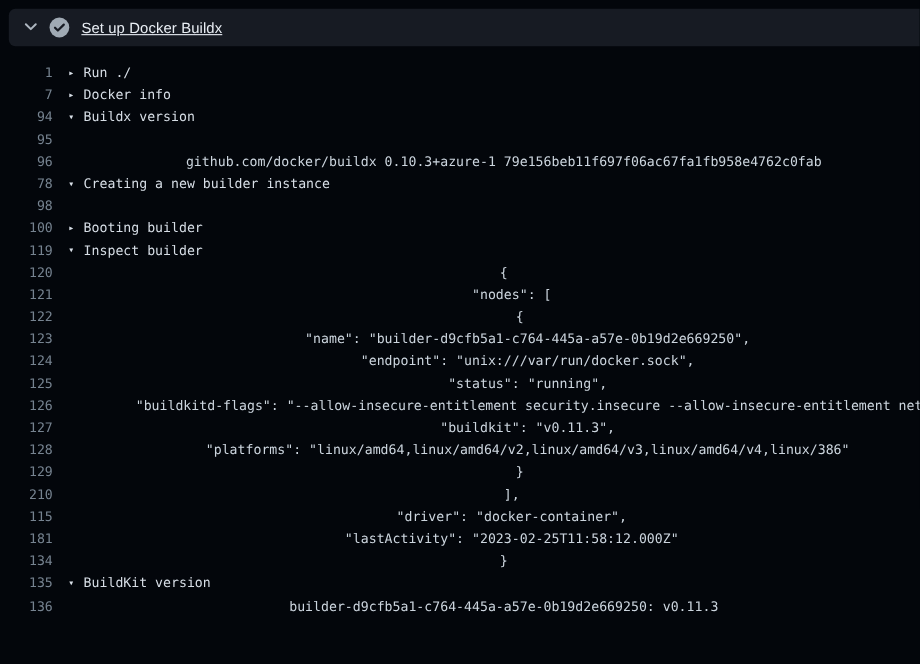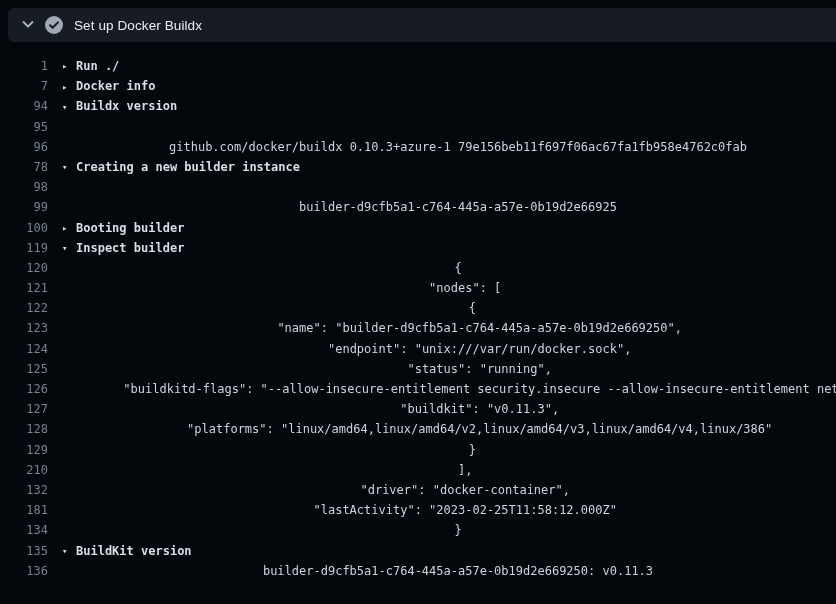--- a/index.html
+++ b/index.html
@@ -23,35 +23,36 @@
   }
   .status-circle{
     width:20px;height:20px;margin-left:4px;flex:none;
     display:flex;align-items:center;justify-content:center;
   }
   .step-title{
     margin-left:10px;
     font-family:"Liberation Sans","DejaVu Sans",sans-serif;
     font-size:13.5px;color:var(--title,#e9eef4);
     letter-spacing:.1px;
+    text-decoration:underline;
   }
   
   .log{
     position:absolute;left:0;top:56px;right:0;
     font-size:12px;line-height:20.2px;
   }
   .row{display:flex;height:20.2px;white-space:pre;}
   .num{
     width:48px;flex:none;text-align:right;
     color:var(--num,#768390);cursor:pointer;user-select:none;
   }
   .content{margin-left:14px;flex:1;overflow:hidden;}
   .content.output{padding-left:18px;color:var(--text,#ccd5de);text-align:center;}
   .content.command{padding-left:18px;color:var(--accent,#2f81f7);font-weight:bold;margin-top:20px;}
-  .content.group{color:var(--label,#d7dee6);cursor:pointer;font-weight:bold;}
+  .content.group{color:var(--label,#d7dee6);cursor:pointer;}
   .arrow{
     display:inline-block;width:14px;font-size:9px;
     color:var(--label,#c6cdd5);vertical-align:middle;
   }
 </style>
 </head>
 <body>
 
 <div class="step-header">
   <button class="chev-btn">
@@ -71,32 +72,31 @@
 </div>
 
 <div class="log">
     <div class="row"><span class="num">1</span><span class="content group"><span class="arrow">▸</span><span>Run ./</span></span></div>
     <div class="row"><span class="num">7</span><span class="content group"><span class="arrow">▸</span><span>Docker info</span></span></div>
     <div class="row"><span class="num">94</span><span class="content group"><span class="arrow">▾</span><span>Buildx version</span></span></div>
     <div class="row"><span class="num">95</span><span class="content command">/usr/bin/docker buildx version</span></div>
     <div class="row"><span class="num">96</span><span class="content output">github.com/docker/buildx 0.10.3+azure-1 79e156beb11f697f06ac67fa1fb958e4762c0fab</span></div>
     <div class="row"><span class="num">78</span><span class="content group"><span class="arrow">▾</span><span>Creating a new builder instance</span></span></div>
     <div class="row"><span class="num">98</span><span class="content command">/usr/bin/docker buildx create --name builder-d9cfb5a1-c764-445a-a57e-0b19d2e66925 --driver docker-container</span></div>
-    <div class="row"><span class="num">99</span><span class="content output">builder-d9cfb5a1-c764-445a-a57e-0b19d2e66925</span></div>
     <div class="row"><span class="num">100</span><span class="content group"><span class="arrow">▸</span><span>Booting builder</span></span></div>
     <div class="row"><span class="num">119</span><span class="content group"><span class="arrow">▾</span><span>Inspect builder</span></span></div>
     <div class="row"><span class="num">120</span><span class="content output">{</span></div>
     <div class="row"><span class="num">121</span><span class="content output">  "nodes": [</span></div>
     <div class="row"><span class="num">122</span><span class="content output">    {</span></div>
     <div class="row"><span class="num">123</span><span class="content output">      "name": "builder-d9cfb5a1-c764-445a-a57e-0b19d2e669250",</span></div>
     <div class="row"><span class="num">124</span><span class="content output">      "endpoint": "unix:///var/run/docker.sock",</span></div>
     <div class="row"><span class="num">125</span><span class="content output">      "status": "running",</span></div>
     <div class="row"><span class="num">126</span><span class="content output">      "buildkitd-flags": "--allow-insecure-entitlement security.insecure --allow-insecure-entitlement network.host",</span></div>
     <div class="row"><span class="num">127</span><span class="content output">      "buildkit": "v0.11.3",</span></div>
     <div class="row"><span class="num">128</span><span class="content output">      "platforms": "linux/amd64,linux/amd64/v2,linux/amd64/v3,linux/amd64/v4,linux/386"</span></div>
     <div class="row"><span class="num">129</span><span class="content output">    }</span></div>
     <div class="row"><span class="num">210</span><span class="content output">  ],</span></div>
-    <div class="row"><span class="num">132</span><span class="content output">  "driver": "docker-container",</span></div>
+    <div class="row"><span class="num">115</span><span class="content output">  "driver": "docker-container",</span></div>
     <div class="row"><span class="num">181</span><span class="content output">  "lastActivity": "2023-02-25T11:58:12.000Z"</span></div>
     <div class="row"><span class="num">134</span><span class="content output">}</span></div>
     <div class="row"><span class="num">135</span><span class="content group"><span class="arrow">▾</span><span>BuildKit version</span></span></div>
     <div class="row"><span class="num">136</span><span class="content output">builder-d9cfb5a1-c764-445a-a57e-0b19d2e669250: v0.11.3</span></div>
   </div>
 
 </body></html>

